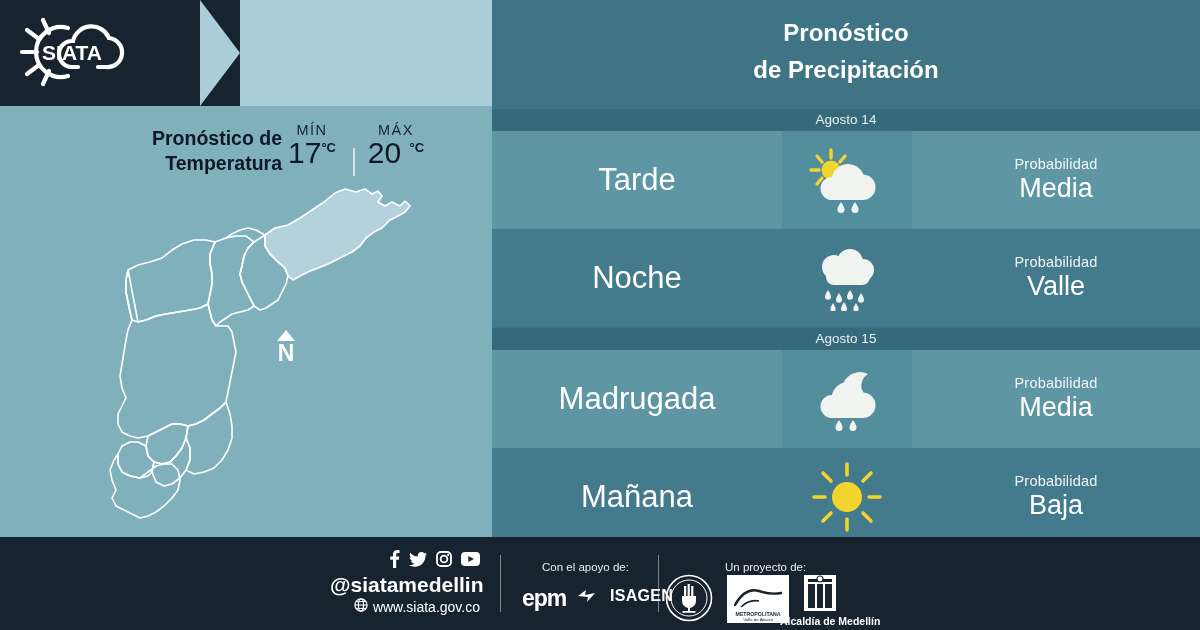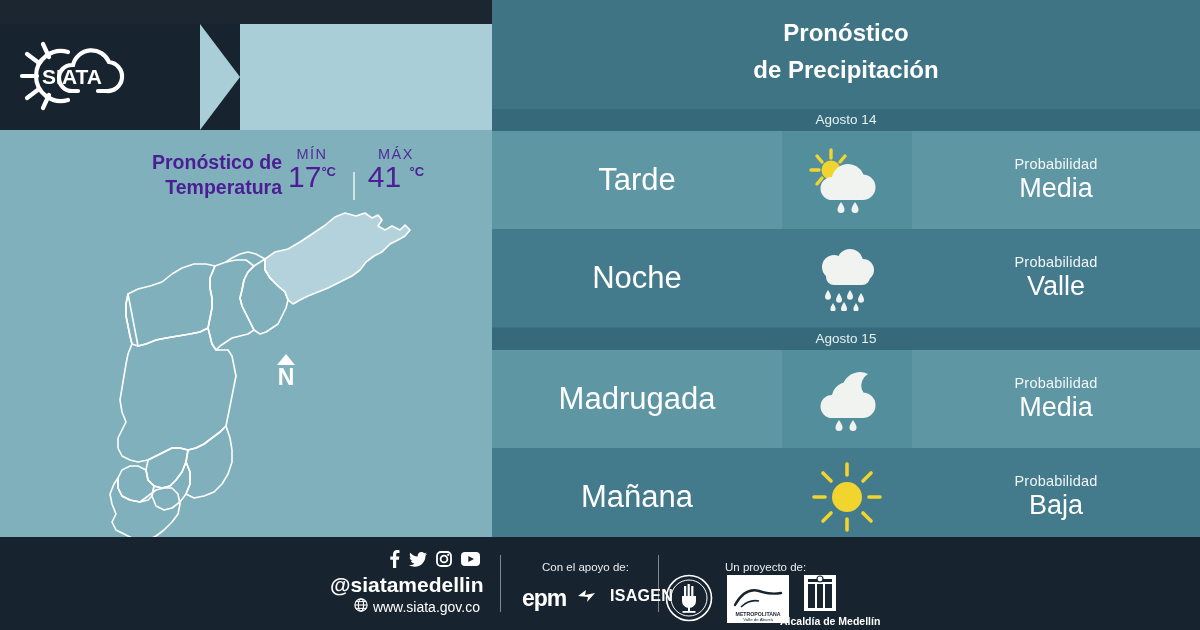--- a/index.html
+++ b/index.html
@@ -7,21 +7,20 @@
     width: 1200px; height: 630px;
     font-family: "Liberation Sans", sans-serif;
     background: #1b2631; overflow: hidden;
   }
   #page { position: relative; width: 1200px; height: 630px; }
 
   
   #left-panel {
     position: absolute; left: 0; top: 0; width: 492px; height: 537px;
     background: #7fb0bc;
-    margin-top: 24px;
   }
   #logo-block {
     position: absolute; left: 0; top: 0; width: 200px; height: 106px;
     background: #17232e; z-index: 4;
   }
   #logo-arrow {
     position: absolute; left: 200px; top: 0; width: 0; height: 0; z-index: 4;
     border-top: 53px solid #17232e;
     border-bottom: 53px solid #17232e;
     border-left: 40px solid transparent;
@@ -33,23 +32,23 @@
   #city-name {
     position: absolute; right: 30px; top: 26px;
     font-size: 39px; font-weight: bold; color: #4e8695; letter-spacing: .3px;
   }
   #siata-logo { position: absolute; left: 16px; top: 12px; }
 
   #temp-block { position: absolute; left: 60px; top: 122px; width: 400px; }
   #temp-title {
     position: absolute; left: 22px; top: 4px; width: 200px;
     text-align: right; font-size: 19.5px; font-weight: bold;
-    color: #4c1d95; line-height: 25px;
-  }
-  .temp-col { position: absolute; top: 0; text-align: center; color: #4c1d95; }
+    color: #0f172a; line-height: 25px;
+  }
+  .temp-col { position: absolute; top: 0; text-align: center; color: #0f172a; }
   #temp-min { left: 218px; width: 68px; }
   #temp-max { left: 300px; width: 72px; }
   .temp-label { font-size: 14.5px; letter-spacing: 1.5px; opacity: .92; }
   .temp-value { font-size: 30px; margin-top: -2px; }
   .temp-value sup { font-size: 13px; font-weight: bold; vertical-align: 11px; }
   #temp-div {
     position: absolute; left: 293px; top: 26px;
     width: 2px; height: 28px; background: rgba(255,255,255,.65);
   }
 
@@ -168,21 +167,21 @@
         <span>Pronóstico de</span><br>
         <span>Temperatura</span>
       </div>
       <div class="temp-col" id="temp-min">
         <div class="temp-label">MÍN</div>
         <div class="temp-value"><span>17</span><sup>°C</sup></div>
       </div>
       <div id="temp-div"></div>
       <div class="temp-col" id="temp-max">
         <div class="temp-label">MÁX</div>
-        <div class="temp-value"><span>41</span> <sup>°C</sup></div>
+        <div class="temp-value"><span>20</span> <sup>°C</sup></div>
       </div>
     </div>
 
     <div id="map-wrap">
       <svg width="400" height="352" viewBox="0 0 400 352">
         <g fill="none" stroke="#ffffff" stroke-width="1.6" stroke-linejoin="round">
 
           <path fill="#c5dee6" fill-opacity="0.75" d="M205 55 L215 48 L228 45 L240 38 L252 30 L264 22 L275 13 L285 9 L296 12 L305 9 L312 14 L318 11 L322 16 L318 22 L325 26 L332 22 L340 26 L345 21 L350 26 L345 32 L338 36 L330 40 L322 48 L314 52 L306 58 L300 66 L292 72 L284 76 L276 80 L268 84 L258 88 L248 92 L240 96 L233 100 L228 96 L225 88 L218 82 L210 74 L205 66 Z"></path>
 
           <path d="M205 55 L205 66 L210 74 L218 82 L225 88 L228 96 L226 104 L222 112 L218 120 L212 124 L206 128 L200 130 L194 126 L190 118 L186 110 L182 102 L180 94 L182 86 L184 76 L188 68 L194 62 Z"></path>

